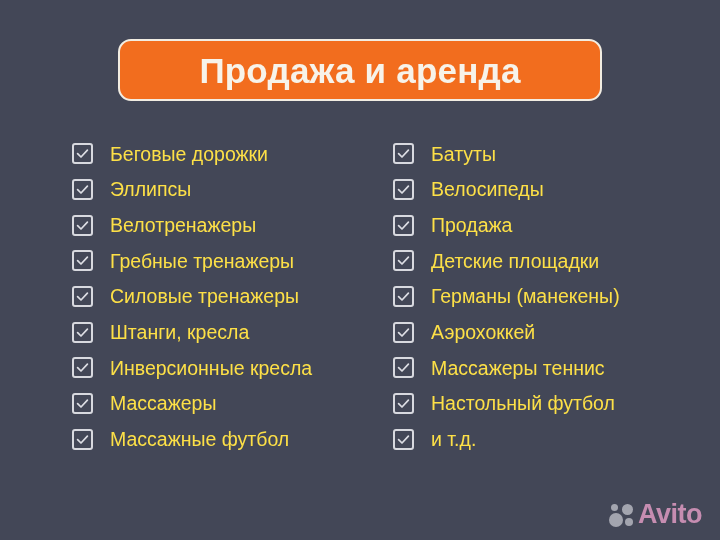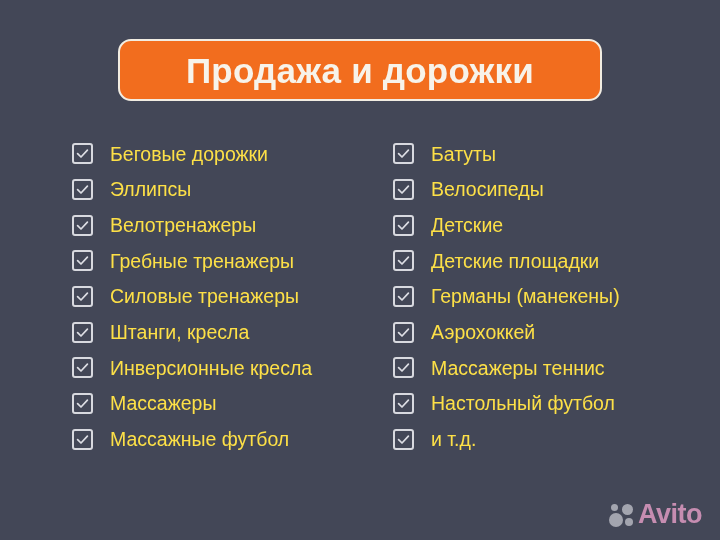--- a/index.html
+++ b/index.html
@@ -116,21 +116,21 @@
     letter-spacing: -0.5px;
     line-height: 1;
   }
 </style>
 </head>
 <body>
 
 <div id="banner">
 
   <div id="title-banner">
-    <span id="title-text">Продажа и дорожки</span>
+    <span id="title-text">Продажа и аренда</span>
   </div>
 
   <div class="column" id="column-left">
       <div class="list-item">
         <span class="checkbox">
           <span>
             <svg width="15" height="15" viewBox="0 0 15 15" aria-hidden="true">
               <path d="M2.6 7.6 L6 11 L12.4 4.2" fill="none" stroke="#DDDEE4" stroke-width="1.7" stroke-linecap="round" stroke-linejoin="round"></path>
             </svg>
           </span>
@@ -240,21 +240,21 @@
         <span class="item-label">Велосипеды</span>
       </div>
       <div class="list-item">
         <span class="checkbox">
           <span>
             <svg width="15" height="15" viewBox="0 0 15 15" aria-hidden="true">
               <path d="M2.6 7.6 L6 11 L12.4 4.2" fill="none" stroke="#DDDEE4" stroke-width="1.7" stroke-linecap="round" stroke-linejoin="round"></path>
             </svg>
           </span>
         </span>
-        <span class="item-label">Детские</span>
+        <span class="item-label">Продажа</span>
       </div>
       <div class="list-item">
         <span class="checkbox">
           <span>
             <svg width="15" height="15" viewBox="0 0 15 15" aria-hidden="true">
               <path d="M2.6 7.6 L6 11 L12.4 4.2" fill="none" stroke="#DDDEE4" stroke-width="1.7" stroke-linecap="round" stroke-linejoin="round"></path>
             </svg>
           </span>
         </span>
         <span class="item-label">Детские площадки</span>

